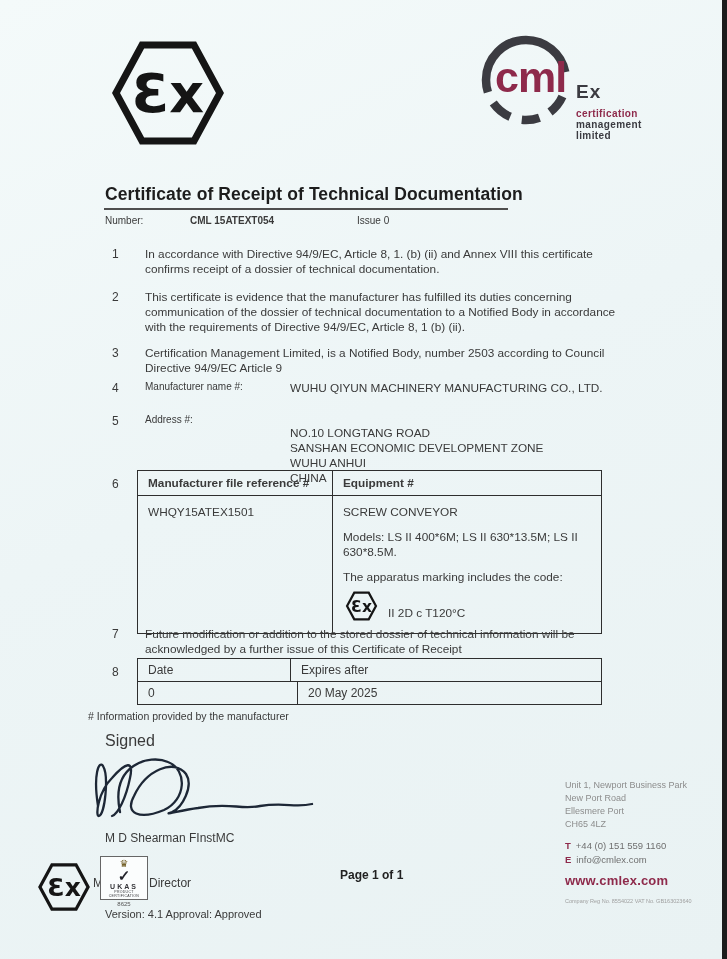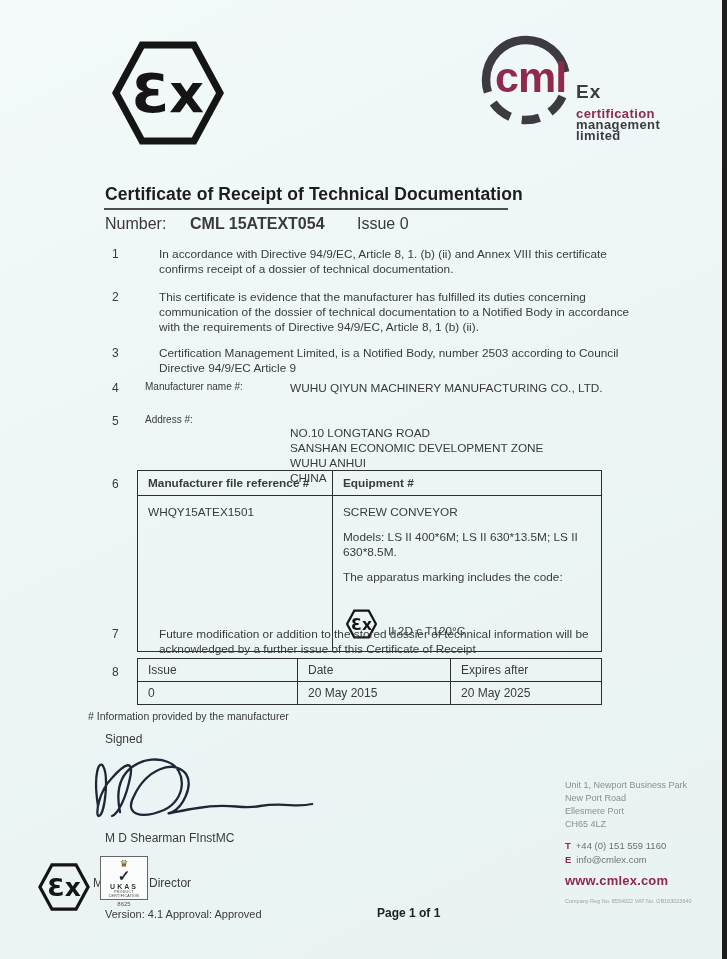--- a/index.html
+++ b/index.html
@@ -18,37 +18,37 @@
   
   .atex-big { position:absolute; left:112px; top:38px; width:112px; height:110px; }
   .hex-glyph { font-family:"DejaVu Sans", sans-serif; font-weight:bold; fill:#151515; }
 
   .cml-logo { position:absolute; left:480px; top:32px; width:215px; height:122px; }
   .cml-arc  { position:absolute; left:0; top:2px; width:92px; height:92px; }
   .cml-word { position:absolute; left:15px; top:22px; font-size:43px; line-height:46px;
               font-weight:bold; color:#8e2a4b; letter-spacing:-1px; }
   .cml-ex   { position:absolute; left:96px; top:49px; font-size:19px; font-weight:bold;
               color:#3b3b41; letter-spacing:1px; }
-  .cml-sub  { position:absolute; left:96px; top:76px; font-size:13px; font-weight:bold;
+  .cml-sub  { position:absolute; left:96px; top:76px; font-size:10px; font-weight:bold;
               line-height:11px; letter-spacing:0.4px; color:#3b3b41; }
   .cml-sub .maroon { color:#8e2a4b; }
 
   
   .doc-title { position:absolute; left:105px; top:184px; font-size:17.5px; font-weight:bold;
                color:#1d1d1d; letter-spacing:0.1px; }
   .title-rule { position:absolute; left:104px; top:208px; width:404px; height:2px; background:#4e4e4e; }
-  .number-row { position:absolute; left:105px; top:215px; width:500px; height:16px; font-size:16px; }
+  .number-row { position:absolute; left:105px; top:215px; width:500px; height:16px; font-size:10px; }
   .number-row .lbl { position:absolute; left:0; }
   .number-row .val { position:absolute; left:85px;font-weight:bold; }
   .number-row .iss { position:absolute; left:252px; }
 
   
   .clause { position:absolute; left:112px; width:528px; display:flex; }
   .clause .num  { width:33px; flex-shrink:0; font-size:12px; }
-  .clause .text { flex:1; font-size:11.8px; line-height:15px; max-width:494px;margin-left:14px; }
+  .clause .text { flex:1; font-size:11.8px; line-height:15px; max-width:494px; }
   .c1 { top:247px; } .c2 { top:290px; } .c3 { top:346px; } .c7 { top:627px; }
 
   .kv { position:absolute; left:112px; display:flex; }
   .kv .num { width:33px; flex-shrink:0; font-size:12px; }
   .kv .lbl { width:145px; flex-shrink:0; font-size:10px; }
   .kv .val { width:330px; font-size:11.8px; line-height:15px; }
   .kv4 { top:381px; }
   .kv5 { top:414px; }
   .kv5 .val { padding-top:12px; }
 
@@ -56,53 +56,53 @@
   .t6-num { position:absolute; left:112px; top:477px; font-size:12px; }
   .t6 { position:absolute; left:137px; top:470px; width:465px; border:1.5px solid #2e2e2e; font-size:11.8px; }
   .t6 .row { display:flex; }
   .t6 .hdr { border-bottom:1.5px solid #2e2e2e; font-weight:bold; }
   .t6 .cA { width:195px; flex-shrink:0; border-right:1.5px solid #2e2e2e; padding:5px 10px; }
   .t6 .cB { flex:1; padding:5px 10px; }
   .t6 .body .cA { padding-top:9px; }
   .t6 .body .cB { padding-top:9px; padding-bottom:12px; }
   .t6 .eq-name { margin-bottom:11px; }
   .t6 .eq-models { margin-bottom:10px; line-height:15px; }
-  .t6 .eq-intro { margin-bottom:25px; }
+  .t6 .eq-intro { margin-bottom:7px; }
   .marking-row { display:flex; align-items:flex-end; gap:8px; }
   .marking-row svg { width:37px; height:30px; flex-shrink:0; }
   .marking-code { padding-bottom:1px; }
 
   
   .t8-num { position:absolute; left:112px; top:665px; font-size:12px; }
   .t8 { position:absolute; left:137px; top:658px; width:465px; border:1.5px solid #2e2e2e; font-size:12px; }
   .t8 .row { display:flex; }
   .t8 .row.hdr { border-bottom:1.5px solid #2e2e2e; }
   .t8 .c1 { width:160px; flex-shrink:0; border-right:1.5px solid #2e2e2e; padding:4px 10px; }
   .t8 .c2 { width:153px; flex-shrink:0; border-right:1.5px solid #2e2e2e; padding:4px 10px; }
   .t8 .c3 { flex:1; padding:4px 10px; }
 
   .footnote { position:absolute; left:88px; top:710px; font-size:10.5px; }
 
   
-  .signed-lbl { position:absolute; left:105px; top:732px; font-size:12px; }
+  .signed-lbl { position:absolute; left:105px; top:732px; font-size:16px; }
   .signature-svg { position:absolute; left:88px; top:752px; width:235px; height:75px; }
   .sig-name { position:absolute; left:105px; top:831px; font-size:12px; }
   .sig-title { position:absolute; left:93px; top:847px; font-size:12px;margin-top:29px; }
 
   
   .atex-small { position:absolute; left:38px; top:862px; width:52px; height:50px; }
   .ukas { position:absolute; left:100px; top:856px; width:48px; text-align:center; }
   .ukas-box { border:1px solid #666; background:#fbfdfd; padding:2px 1px 1px; }
   .ukas-crown { font-size:10px; line-height:10px; color:#6e5a20; }
   .ukas-check { font-size:15px; line-height:14px; font-weight:bold; color:#23232b; }
   .ukas-name { font-size:7px; font-weight:bold; letter-spacing:2px; color:#343438; }
   .ukas-sub { font-size:3.5px; letter-spacing:0.3px; color:#343438; }
   .ukas-no { font-size:6px; color:#555; margin-top:1px; }
   .version-line { position:absolute; left:105px; top:908px; font-size:11px; }
-  .page-no { position:absolute; left:340px; top:906px; font-size:12px; font-weight:bold; color:#222;margin-left:37px; }
+  .page-no { position:absolute; left:340px; top:868px; font-size:12px; font-weight:bold; color:#222; }
 
   
   .contact { position:absolute; left:565px; top:779px; width:152px; }
   .contact .addr { font-size:9px; line-height:13px; color:#8d8d8d; }
   .contact .tel-row { margin-top:8px; font-size:9.5px; line-height:13px; color:#6f6f6f; }
   .contact .tag { color:#8e2a4b; font-weight:bold; margin-right:5px; }
   .contact .web { margin-top:7px; font-size:13px; font-weight:bold; color:#8e2a4b; letter-spacing:0.2px; }
   .contact .reg { margin-top:10px; font-size:5.5px; color:#a0a0a0; white-space:nowrap; }
 </style>
 </head>
@@ -191,27 +191,25 @@
   </div>
 
   <div class="clause c7">
     <div class="num">7</div>
     <div class="text">Future modification or addition to the stored dossier of technical information will be acknowledged by a further issue of this Certificate of Receipt</div>
   </div>
 
   <div class="t8-num">8</div>
   <div class="t8">
     <div class="row hdr">
-      <div class="c1">Issue</div>
       <div class="c2">Date</div>
       <div class="c3">Expires after</div>
     </div>
     <div class="row">
       <div class="c1">0</div>
-      <div class="c2">20 May 2015</div>
       <div class="c3">20 May 2025</div>
     </div>
   </div>
 
   <div class="footnote"># Information provided by the manufacturer</div>
 
   <div class="signed-lbl">Signed</div>
   <svg class="signature-svg" viewBox="0 0 235 75">
     <path d="M10,54 C5,22 11,8 15,14 C21,24 17,62 11,64 C7,65 10,40 24,26 C38,10 46,8 42,26 C38,46 30,62 24,64
              M32,60 C22,12 62,2 80,10 C100,18 98,48 76,58 C52,68 36,62 46,44 C58,18 86,6 98,22 C106,34 94,56 84,60

